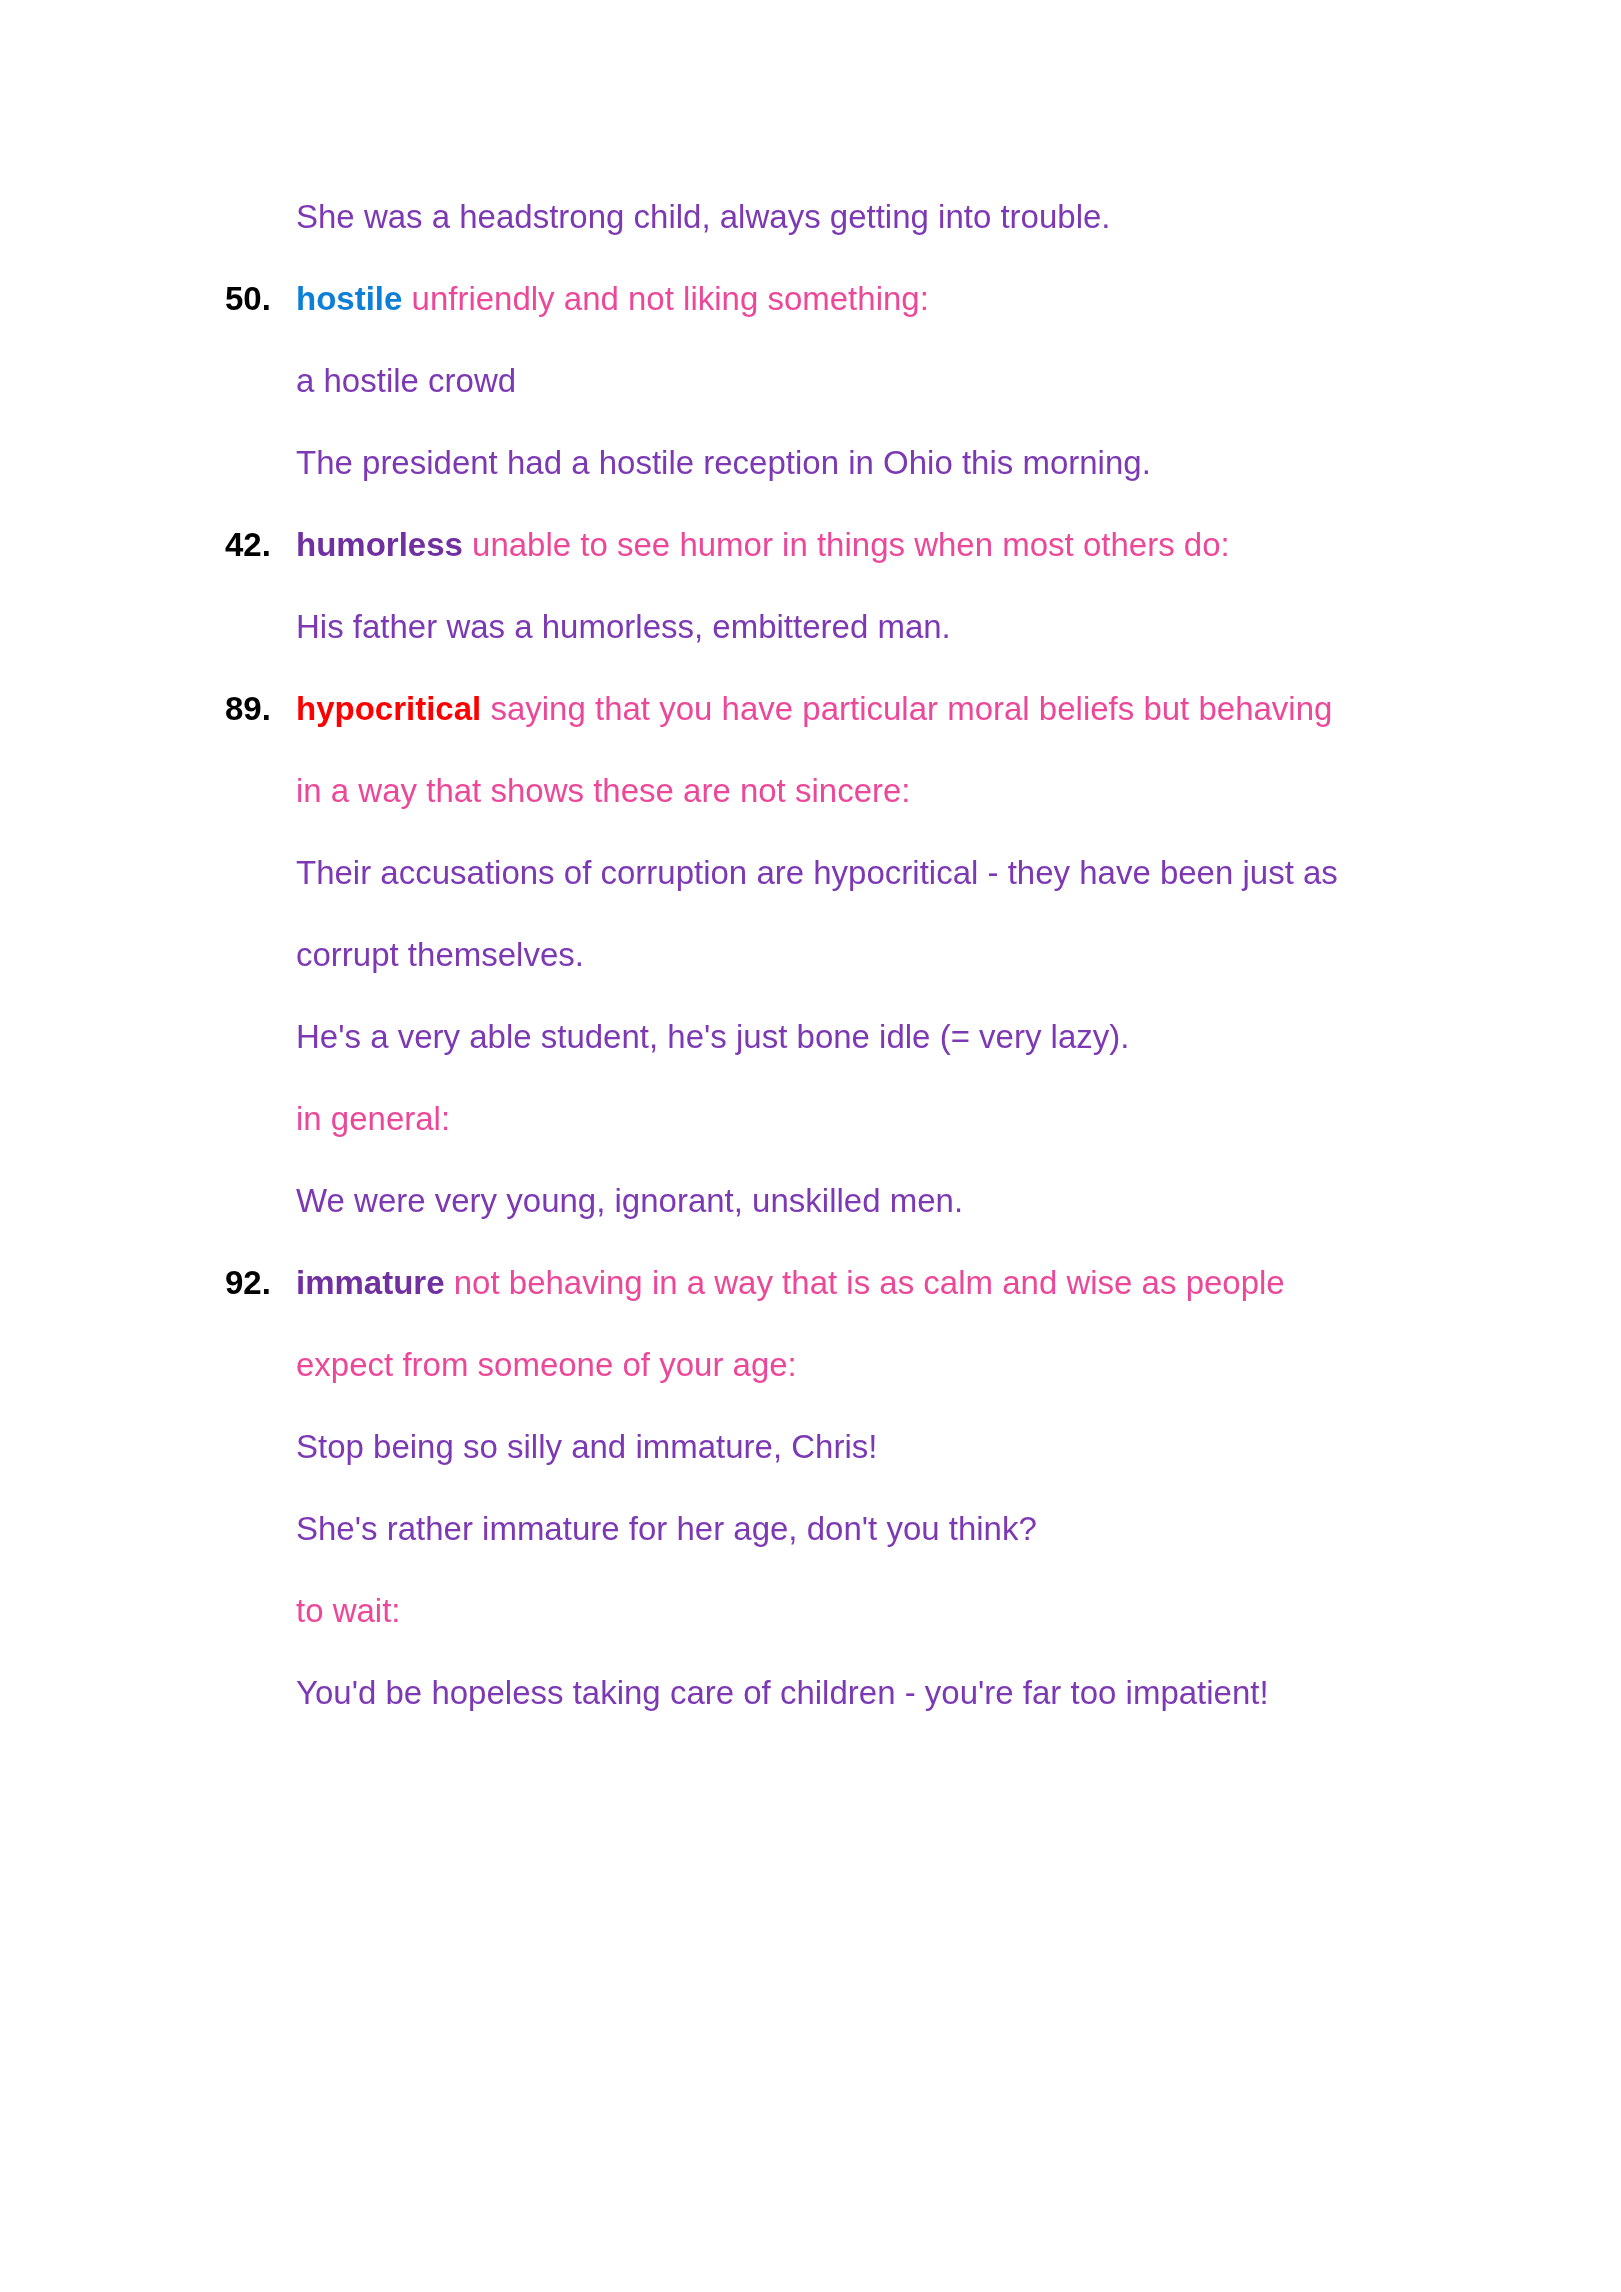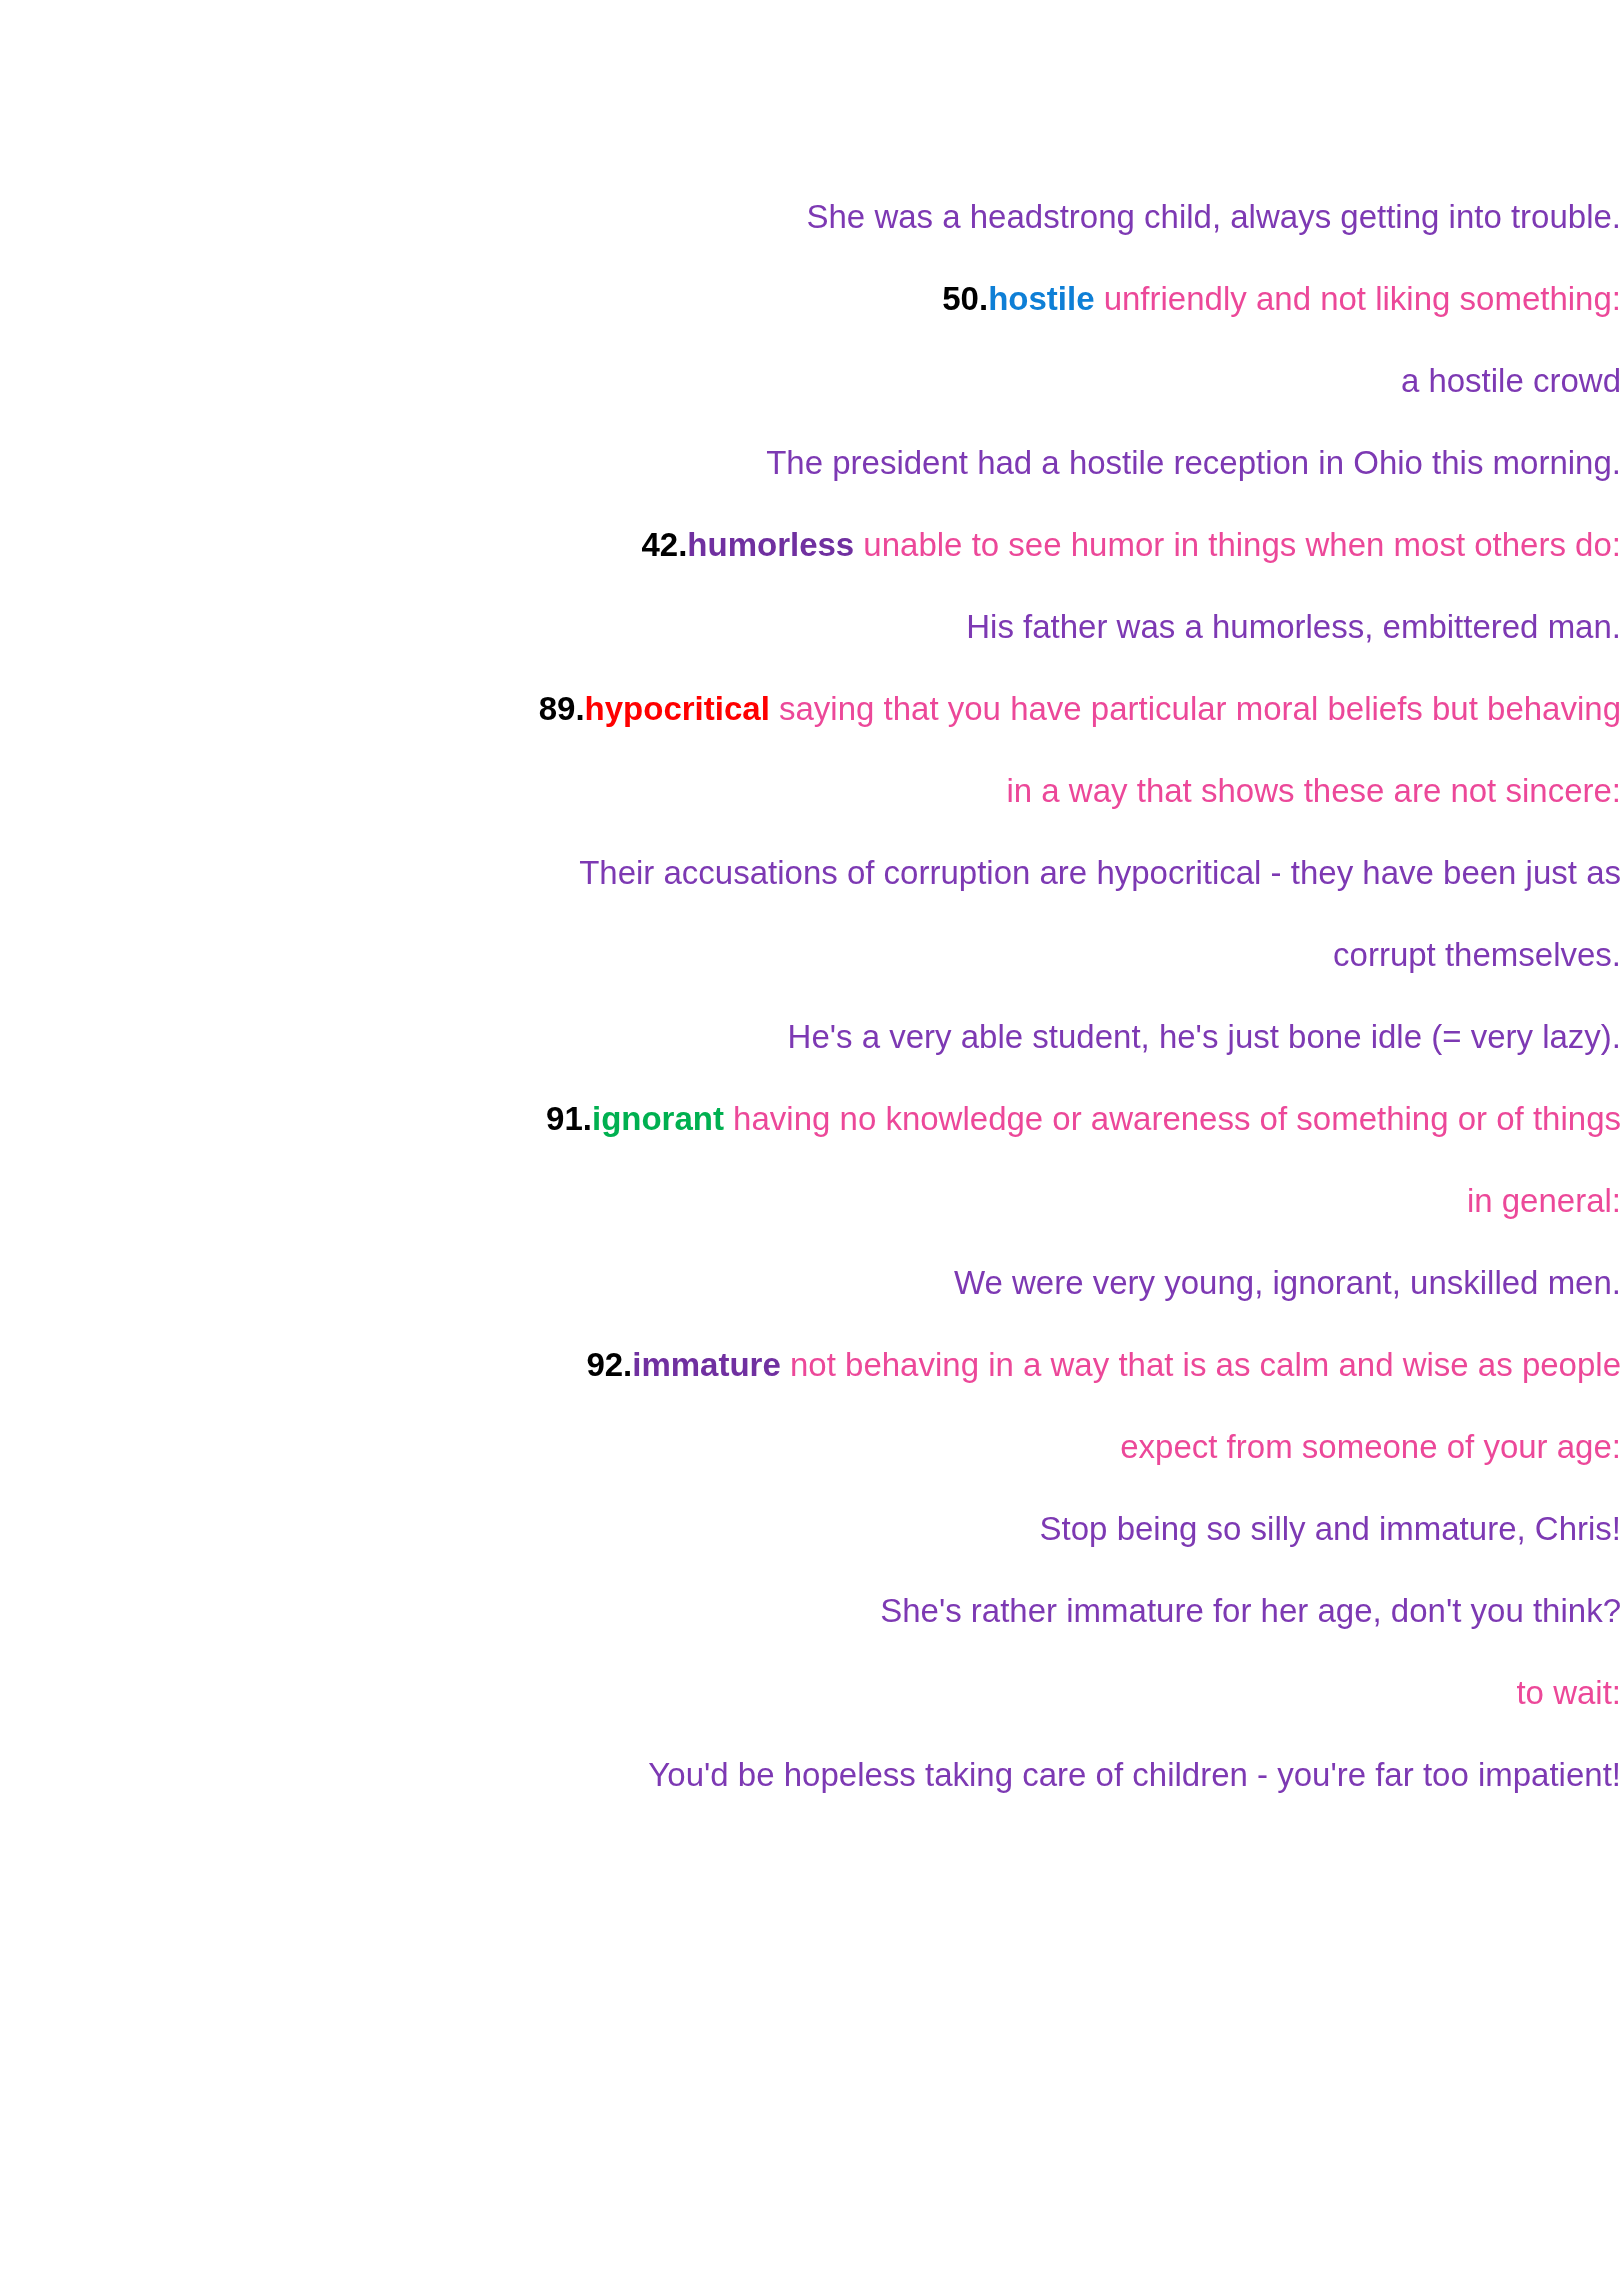--- a/index.html
+++ b/index.html
@@ -19,21 +19,20 @@
     position:absolute;
     top:176px;
     left:0;
     right:0;
   }
   .line{
     font-size:33px;
     line-height:82px;
     white-space:pre;
     color:#3b3b3b;
-    text-align:right;
   }
   .line.indent{padding-left:296px;}
   .line.entry{padding-left:225px;}
   .num{
     display:inline-block;
     width:71px;
     font-weight:bold;
     color:#000000;
   }
   .seg-definition{color:#ec4899;}
@@ -53,21 +52,20 @@
       <div class="line entry"><span class="num">50.</span><span class="seg-word-blue">hostile</span><span class="seg-definition"> unfriendly and not liking something:</span></div>
       <div class="line indent"><span class="seg-example">a hostile crowd</span></div>
       <div class="line indent"><span class="seg-example">The president had a hostile reception in Ohio this morning.</span></div>
       <div class="line entry"><span class="num">42.</span><span class="seg-word-purple">humorless</span><span class="seg-definition"> unable to see humor in things when most others do:</span></div>
       <div class="line indent"><span class="seg-example">His father was a humorless, embittered man.</span></div>
       <div class="line entry"><span class="num">89.</span><span class="seg-word-red">hypocritical</span><span class="seg-definition"> saying that you have particular moral beliefs but behaving</span></div>
       <div class="line indent"><span class="seg-definition">in a way that shows these are not sincere:</span></div>
       <div class="line indent"><span class="seg-example">Their accusations of corruption are hypocritical - they have been just as</span></div>
       <div class="line indent"><span class="seg-example">corrupt themselves.</span></div>
       <div class="line indent"><span class="seg-example">He's a very able student, he's just bone idle (= very lazy).</span></div>
-      <div class="line entry"><span class="num">91.</span><span class="seg-word-green">ignorant</span><span class="seg-definition"> having no knowledge or awareness of something or of things</span></div>
       <div class="line indent"><span class="seg-definition">in general:</span></div>
       <div class="line indent"><span class="seg-example">We were very young, ignorant, unskilled men.</span></div>
       <div class="line entry"><span class="num">92.</span><span class="seg-word-purple">immature</span><span class="seg-definition"> not behaving in a way that is as calm and wise as people</span></div>
       <div class="line indent"><span class="seg-definition">expect from someone of your age:</span></div>
       <div class="line indent"><span class="seg-example">Stop being so silly and immature, Chris!</span></div>
       <div class="line indent"><span class="seg-example">She's rather immature for her age, don't you think?</span></div>
       <div class="line indent"><span class="seg-definition">to wait:</span></div>
       <div class="line indent"><span class="seg-example">You'd be hopeless taking care of children - you're far too impatient!</span></div>
     </div>
 </div>

